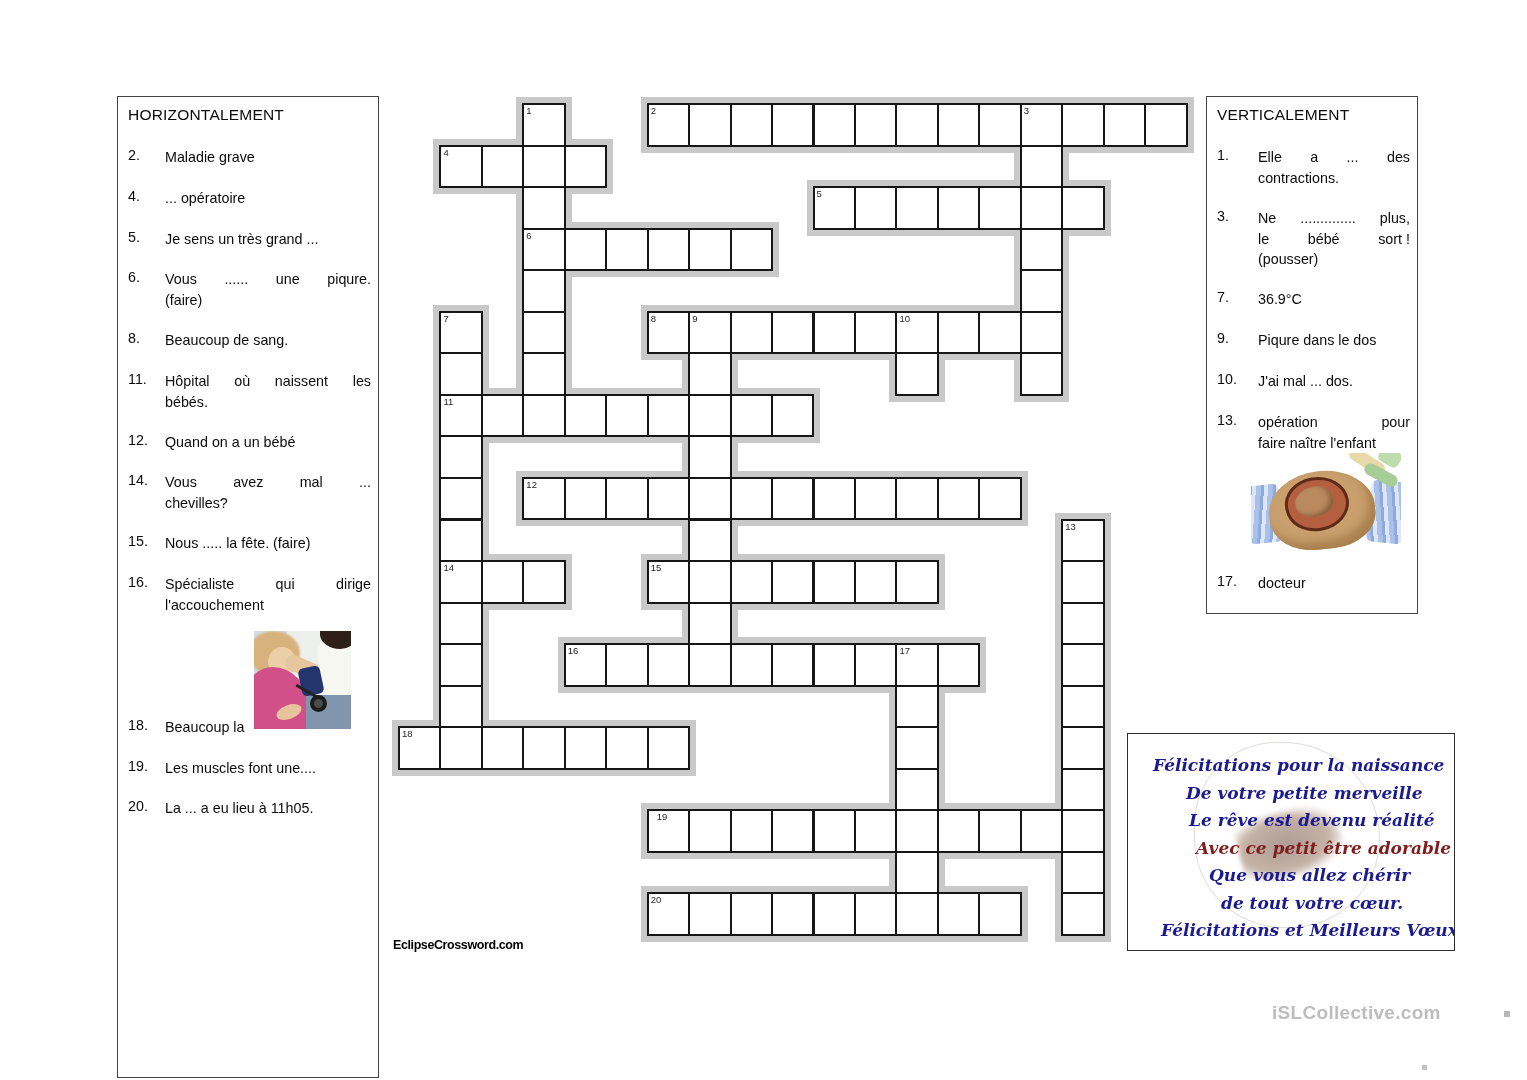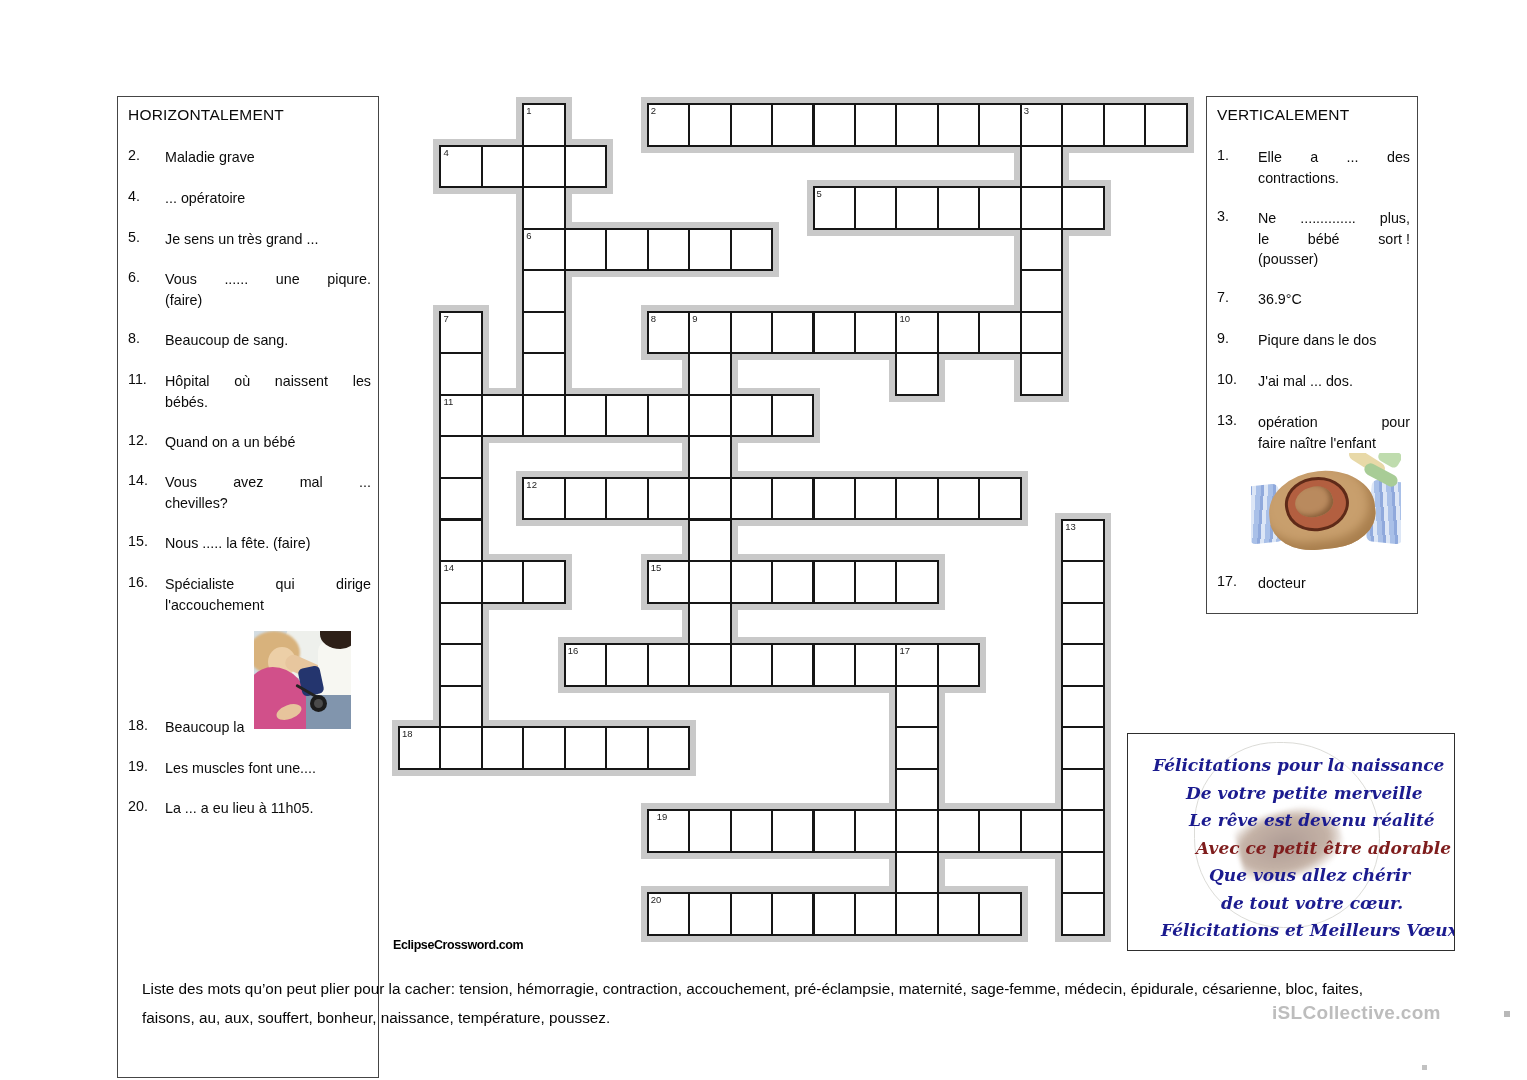--- a/index.html
+++ b/index.html
@@ -502,19 +502,18 @@
     <div class="poem-blob"></div>
   <div class="poem-line" style="left: 25px; top: 21px; color: rgb(27, 27, 143);">Félicitations pour la naissance</div>
       <div class="poem-line" style="left: 58px; top: 48.5px; color: rgb(27, 27, 143);">De votre petite merveille</div>
       <div class="poem-line" style="left: 61px; top: 76px; color: rgb(27, 27, 143);">Le rêve est devenu réalité</div>
       <div class="poem-line" style="left: 68px; top: 103.5px; color: #7f1d1d;">Avec ce petit être adorable</div>
       <div class="poem-line" style="left: 81px; top: 131px; color: rgb(27, 27, 143);">Que vous allez chérir</div>
       <div class="poem-line" style="left: 93px; top: 158.5px; color: rgb(27, 27, 143);">de tout votre cœur.</div>
       <div class="poem-line" style="left: 33px; top: 186px; color: rgb(27, 27, 143);">Félicitations et Meilleurs Vœux!</div>
     </div>
 
-  <div class="wordlist">Liste des mots qu’on peut plier pour la cacher: tension, hémorragie, contraction, accouchement, pré-éclampsie, maternité, sage-femme, médecin, épidurale, césarienne, bloc, faites, faisons, au, aux, souffert, bonheur, naissance, température, poussez.</div>
 
   <div class="islc">iSLCollective.com</div>
   <div class="dot" style="left:1504px;top:1011px;width:6px;height:6px;"></div>
   <div class="dot" style="left:1422px;top:1065px;width:5px;height:5px;background:#c2c2c2;"></div>
 
 </div>
 
 </body></html>

